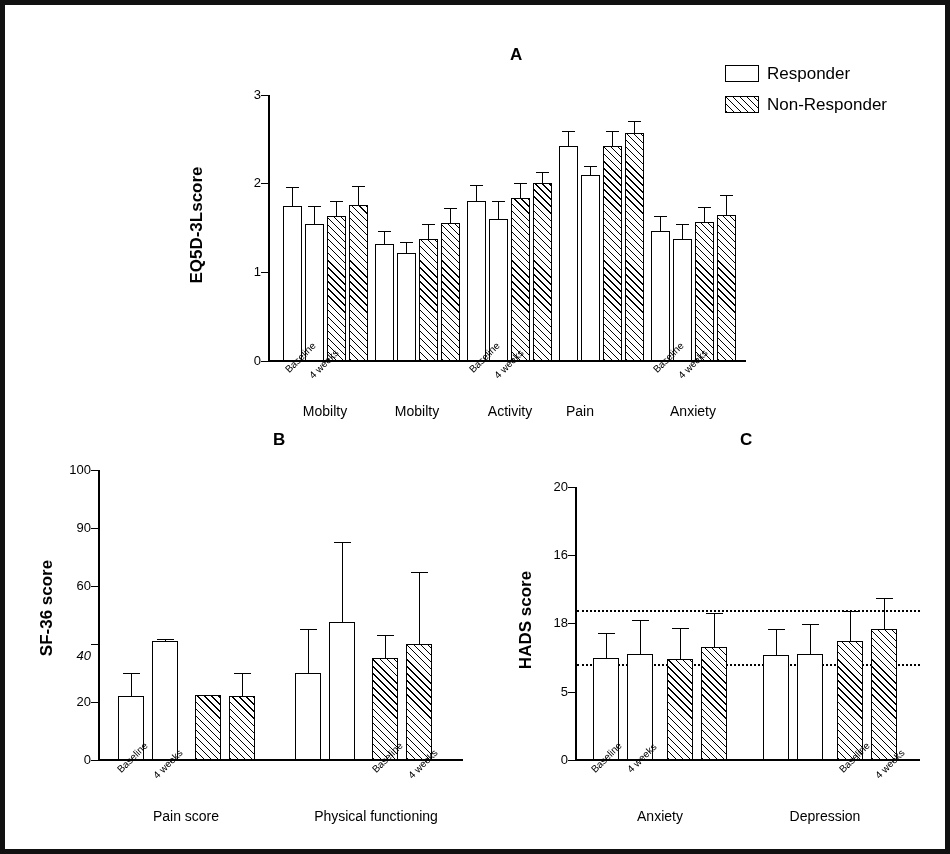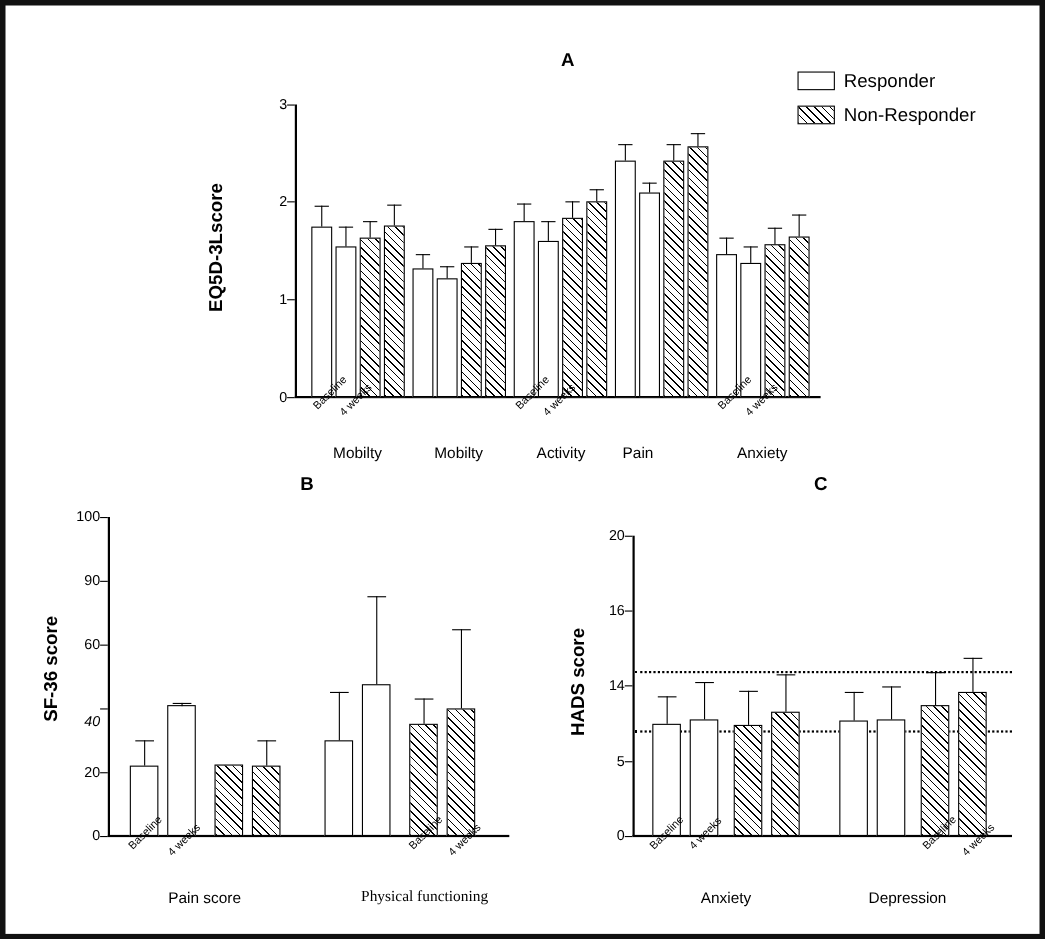--- a/index.html
+++ b/index.html
@@ -205,36 +205,36 @@
     <div class="bar hatch" style="left:367px;top:228px;width:26px;height:102px;"></div>
     <div class="err" style="left:380px;top:205px;height:23px;"></div>
     <div class="errcap" style="left:372px;top:205px;width:17px;"></div>
 
     <div class="bar hatch" style="left:401px;top:214px;width:26px;height:116px;"></div>
     <div class="err" style="left:414px;top:142px;height:72px;"></div>
     <div class="errcap" style="left:406px;top:142px;width:17px;"></div>
 
     <div class="xlabel-rot" style="left:365px;top:337px;">Baseline</div>
     <div class="xlabel-rot" style="left:401px;top:343px;">4 weeks</div>
-    <div class="grouplabel" style="left:306px;top:378px;width:150px;font-family:Liberation Serif, serif;">Physical functioning</div>
+    <div class="grouplabel" style="left:296px;top:378px;width:150px;">Physical functioning</div>
   </div>
 
   <div class="panel" style="left:470px;top:425px;width:480px;height:429px;">
     <div class="panel-letter" style="left:265px;top:0px;">C</div>
 
     <div class="ylabel" style="left:2px;top:180px;transform:rotate(-90deg);">HADS score</div>
 
     <div class="axis-line" style="left:100px;top:57px;width:2px;height:273px;"></div>
     <div class="axis-line" style="left:100px;top:329px;width:345px;height:2px;"></div>
 
     <div class="ytick" style="left:64px;top:49px;width:29px;">20</div>
     <div class="ytickmark" style="left:93px;top:57px;width:7px;"></div>
     <div class="ytick" style="left:64px;top:117px;width:29px;">16</div>
     <div class="ytickmark" style="left:93px;top:125px;width:7px;"></div>
-    <div class="ytick" style="left:64px;top:185px;width:29px;">14</div>
+    <div class="ytick" style="left:64px;top:185px;width:29px;">18</div>
     <div class="ytickmark" style="left:93px;top:193px;width:7px;"></div>
     <div class="ytick" style="left:64px;top:254px;width:29px;">5</div>
     <div class="ytickmark" style="left:93px;top:262px;width:7px;"></div>
     <div class="ytick" style="left:64px;top:322px;width:29px;">0</div>
     <div class="ytickmark" style="left:93px;top:330px;width:7px;"></div>
 
     <div class="dotline" style="left:102px;top:180px;width:343px;"></div>
     <div class="dotline" style="left:102px;top:234px;width:343px;"></div>
 
     <div class="bar" style="left:118px;top:228px;width:26px;height:102px;"></div>

